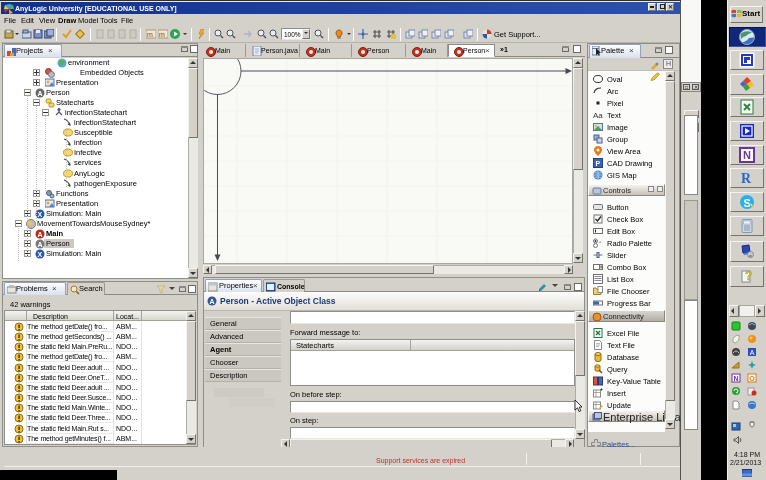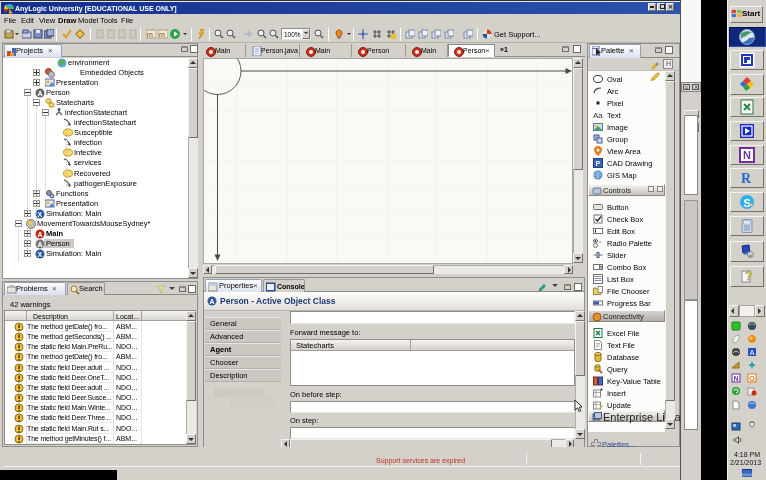--- a/index.html
+++ b/index.html
@@ -243,21 +243,21 @@
     </svg></div>
 <div class="txt" style="left:74px;top:148px;font-size:7.5px;">Infective</div>
 <div style="left:63px;top:158px;width:8px;height:8px;"><svg width="10" height="10" viewBox="0 0 10 10">
       <path d="M1 1 Q5 2 7 7" stroke="#44484e" stroke-width="1.2" fill="none"></path>
       <path d="M7.5 8 L4.5 6.5 L7 4.5 Z" fill="#44484e"></path>
     </svg></div>
 <div class="txt" style="left:74px;top:158px;font-size:7.5px;">services</div>
 <div style="left:63px;top:169px;width:9px;height:8px;"><svg width="10" height="10" viewBox="0 0 10 10">
       <ellipse cx="5" cy="4.5" rx="4.5" ry="3.5" fill="#f8d868" stroke="#c89820"></ellipse>
     </svg></div>
-<div class="txt" style="left:74px;top:169px;font-size:7.5px;">Recovered</div>
+<div class="txt" style="left:74px;top:169px;font-size:7.5px;">AnyLogic</div>
 <div style="left:63px;top:179px;width:8px;height:8px;"><svg width="10" height="10" viewBox="0 0 10 10">
       <path d="M1 1 Q5 2 7 7" stroke="#44484e" stroke-width="1.2" fill="none"></path>
       <path d="M7.5 8 L4.5 6.5 L7 4.5 Z" fill="#44484e"></path>
     </svg></div>
 <div class="txt" style="left:74px;top:179px;font-size:7.5px;">pathogenExposure</div>
 <div style="left:33px;top:190px;width:7px;height:7px;background:#fff;border:1px solid #9a988e;"></div>
 <div style="left:34px;top:193px;width:5px;height:1px;background:#333;"></div>
 <div style="left:36px;top:191px;width:1px;height:5px;background:#333;"></div>
 <div style="left:45px;top:189px;width:8px;height:8px;"><svg width="10" height="10" viewBox="0 0 10 10">
       <circle cx="4" cy="4" r="2.5" fill="#8898b8" stroke="#4a5a80"></circle>

